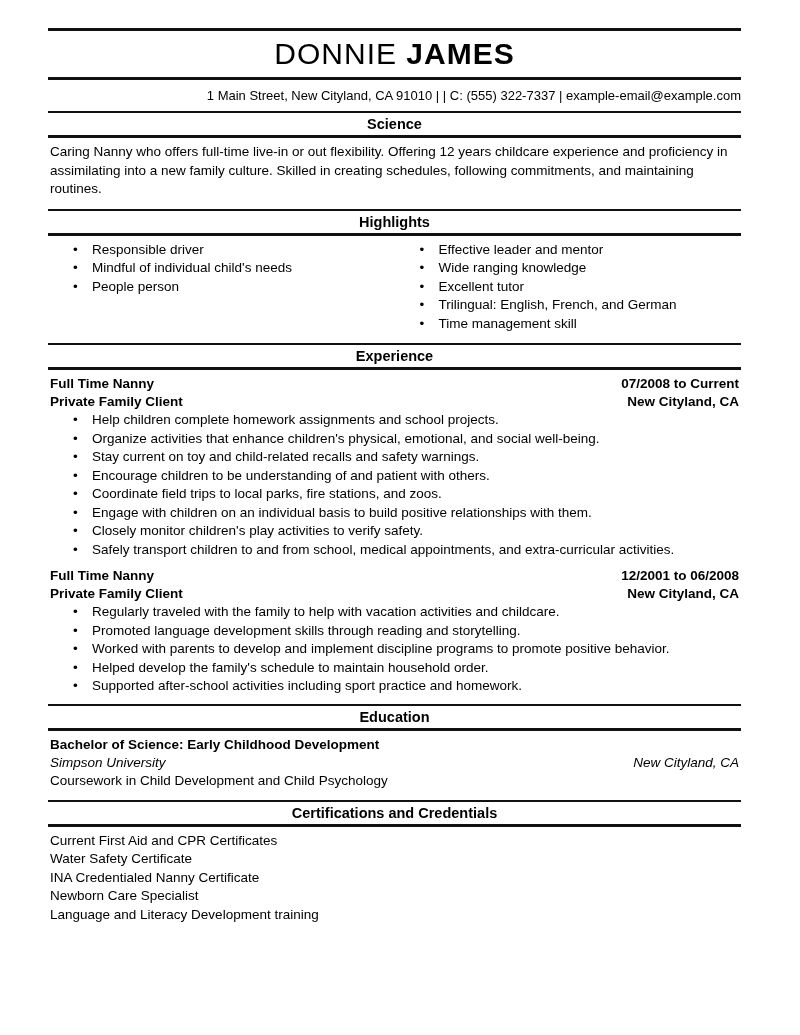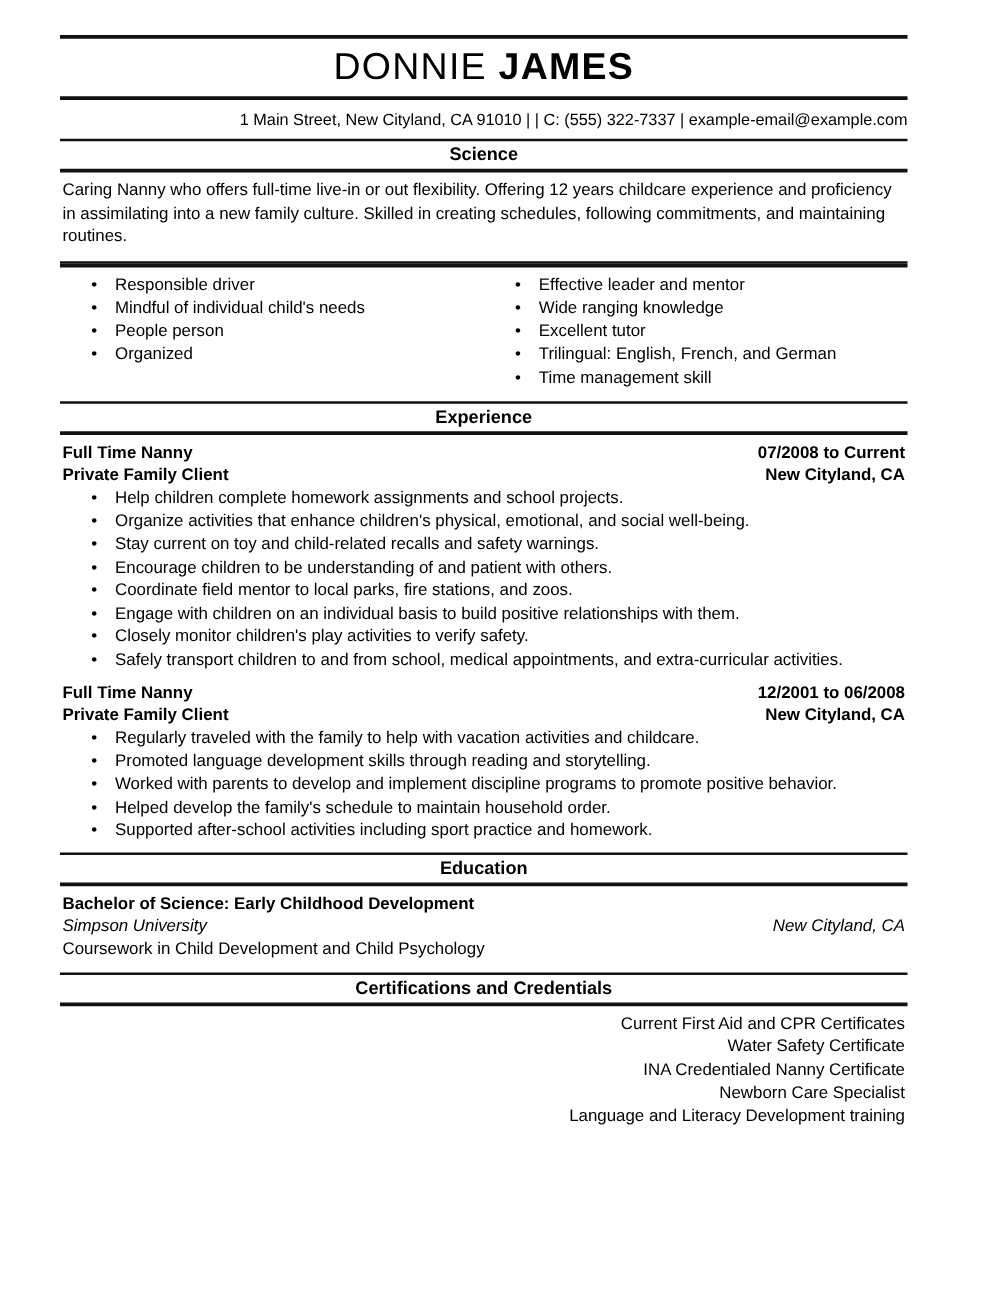--- a/index.html
+++ b/index.html
@@ -4,21 +4,21 @@
 <style>
   * { box-sizing: border-box; }
   html, body { margin: 0; padding: 0; }
   body {
     width: 800px; height: 1035px;
     background: #ffffff;
     color: #000000;
     font-family: "Liberation Sans", "DejaVu Sans", sans-serif;
     overflow: hidden;
   }
-  .page { padding: 28px 74px 0 48px; }
+  .page { padding: 28px 59px 0 48px; }
 
   .rule { background: #111111; border: 0; margin: 0; }
   .rule.thick { height: 3px; }
   .rule.thin  { height: 2px; }
 
   .name {
     margin: 6px 0; text-align: center;
     font-size: 30px; line-height: 34px;
     font-weight: 400; letter-spacing: 1px;
   }
@@ -59,21 +59,21 @@
   .job-row {
     display: flex; justify-content: space-between;
     font-weight: 700; font-size: 13.5px; line-height: 18px;
     padding: 0 2px;
   }
 
   .edu { margin: 5px 2px 10px 2px; font-size: 13.5px; line-height: 18px; }
   .edu-degree { font-weight: 700; }
   .edu-row { display: flex; justify-content: space-between; font-style: italic; }
 
-  ul.plain-list { list-style: none; margin: 5px 2px 0 2px; padding: 0; text-align: right; }
+  ul.plain-list { list-style: none; margin: 5px 2px 0 2px; padding: 0; }
   ul.plain-list li { font-size: 13.5px; line-height: 18.5px; }
 </style>
 </head>
 <body>
 
 <div class="page">
 
   <div class="rule thick"></div>
 
   <h1 class="name"><span class="first">DONNIE</span> <span class="last">JAMES</span></h1>
@@ -81,28 +81,28 @@
   <div class="rule thick"></div>
 
   <p class="contact">1 Main Street, New Cityland, CA 91010 | | C: (555) 322-7337 | example-email@example.com</p>
 
   <div class="rule thin"></div>
   <h2 class="sec-title">Science</h2>
   <div class="rule thick"></div>
   <p class="body-text">Caring Nanny who offers full-time live-in or out flexibility. Offering 12 years childcare experience and proficiency in assimilating into a new family culture. Skilled in creating schedules, following commitments, and maintaining routines.</p>
 
   <div class="rule thin"></div>
+  <h2 class="sec-title">Highlights</h2>
   <div class="rule thick"></div>
   <div class="two-col">
     <ul class="bullets">
 
     <li>Responsible driver</li>
         <li>Mindful of individual child's needs</li>
         <li>People person</li>
-        <li>Organized</li>
       </ul>
     <ul class="bullets">
 
     <li>Effective leader and mentor</li>
         <li>Wide ranging knowledge</li>
         <li>Excellent tutor</li>
         <li>Trilingual: English, French, and German</li>
         <li>Time management skill</li>
       </ul>
   </div>
@@ -119,21 +119,21 @@
     <div class="job-row">
       <span>Private Family Client</span>
       <span>New Cityland, CA</span>
     </div>
     <ul class="bullets">
 
     <li>Help children complete homework assignments and school projects.</li>
         <li>Organize activities that enhance children's physical, emotional, and social well-being.</li>
         <li>Stay current on toy and child-related recalls and safety warnings.</li>
         <li>Encourage children to be understanding of and patient with others.</li>
-        <li>Coordinate field mentor to local parks, fire stations, and zoos.</li>
+        <li>Coordinate field trips to local parks, fire stations, and zoos.</li>
         <li>Engage with children on an individual basis to build positive relationships with them.</li>
         <li>Closely monitor children's play activities to verify safety.</li>
         <li>Safely transport children to and from school, medical appointments, and extra-curricular activities.</li>
       </ul>
   </div>
 
   <div class="job">
     <div class="job-row">
       <span>Full Time Nanny</span>
       <span>12/2001 to 06/2008</span>

